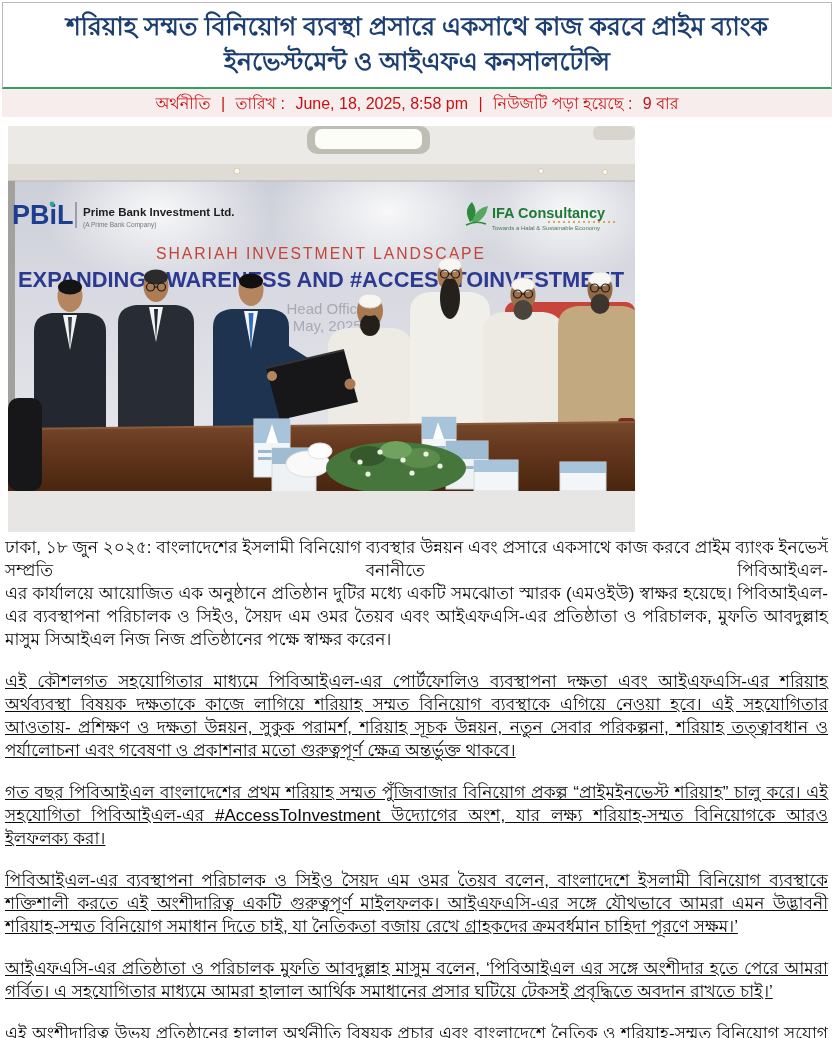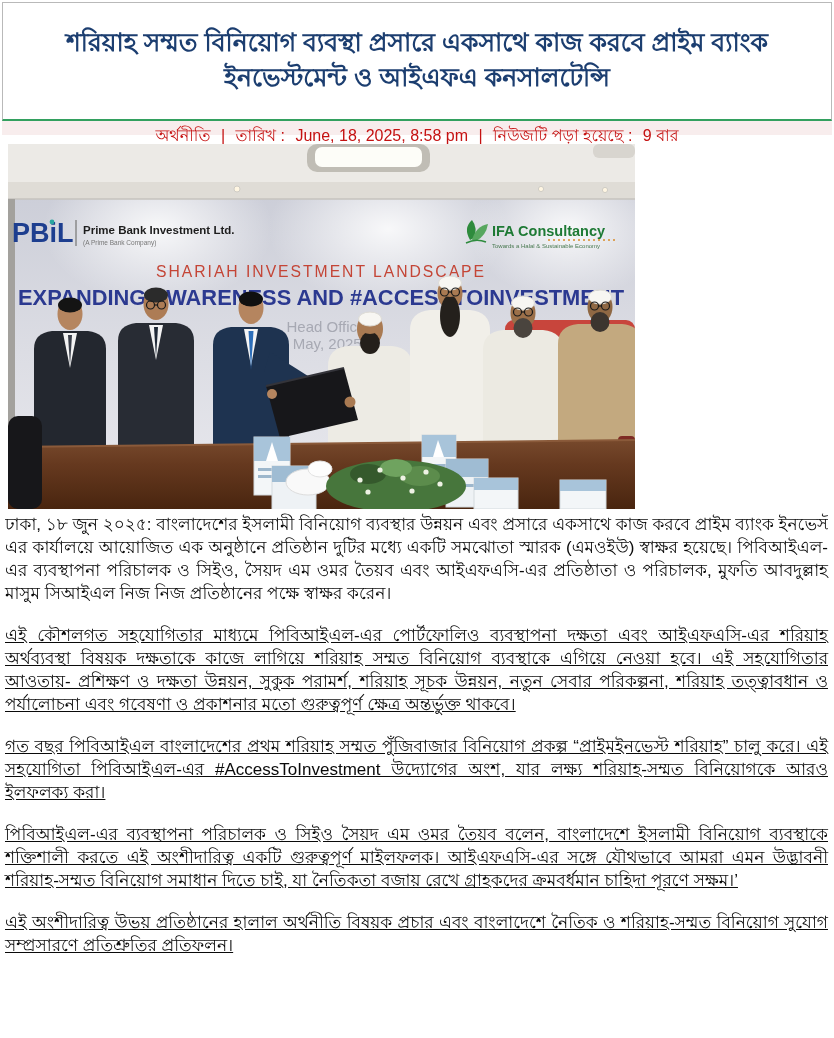--- a/index.html
+++ b/index.html
@@ -1,27 +1,27 @@
 <!DOCTYPE html>
 <html><head>
 <meta charset="utf-8">
 <style>
   html,body{margin:0;padding:0;background:#ffffff;}
   body{width:834px;height:1038px;overflow:hidden;
        font-family:"Liberation Sans","DejaVu Sans",sans-serif;color:#0a0a0a;}
   .page{width:834px;}
   .title-box{margin:2px 2px 0 2px;border:1px solid #b9b9b9;border-bottom:2px solid #33a05f;
              background:#ffffff;padding:6px 10px 8px 10px;}
-  .title-box h1{margin:16px;text-align:center;color:#1c3e70;font-size:25px;line-height:35px;
+  .title-box h1{margin:0;text-align:center;color:#1c3e70;font-size:25px;line-height:35px;
                 font-weight:bold;}
-  .meta-bar{margin:0 2px;background:#f8eded;height:14px;line-height:30px;text-align:center;
+  .meta-bar{margin:0 2px;background:#f8eded;height:28px;line-height:30px;text-align:center;
             color:#c51111;font-size:16px;white-space:nowrap;}
   .meta-bar span{margin:0 3px;}
   .meta-bar .cat{cursor:pointer;}
-  .photo-wrap{margin:9px 0 0 8px;width:627px;height:365px;overflow:hidden;background:#e7e6e4;}
+  .photo-wrap{margin:9px 0 0 8px;width:627px;height:406px;overflow:hidden;background:#e7e6e4;}
   .article{margin:4px 6px 0 5px;font-size:17px;line-height:23px;}
   .article p{margin:0;}
   .clip-line{white-space:nowrap;overflow:hidden;text-align:left;}
   .spread-line{text-align:justify;text-align-last:justify;}
   .para{text-align:justify;}
   .gap{margin-top:19px !important;text-decoration:underline;}
   svg text{font-family:"Liberation Sans","DejaVu Sans",sans-serif;}
 </style>
 </head>
 <body>
@@ -249,20 +249,22 @@
           <circle cx="432" cy="340" r="2.6" fill="#eef2e4"></circle>
             <circle cx="360" cy="348" r="2.6" fill="#eef2e4"></circle>
           <circle cx="404" cy="347" r="2.6" fill="#eef2e4"></circle>
         </g>
       </g>
     </svg>
   </div>
 
   <div class="article">
     <p class="clip-line">ঢাকা, ১৮ জুন ২০২৫: বাংলাদেশের ইসলামী বিনিয়োগ ব্যবস্থার উন্নয়ন এবং প্রসারে একসাথে কাজ করবে প্রাইম ব্যাংক ইনভেস্টমেন্ট লিমি</p>
+    <p class="spread-line">সম্প্রতি বনানীতে পিবিআইএল-</p>
     <p class="para">এর কার্যালয়ে আয়োজিত এক অনুষ্ঠানে প্রতিষ্ঠান দুটির মধ্যে একটি সমঝোতা স্মারক (এমওইউ) স্বাক্ষর হয়েছে। পিবিআইএল-এর ব্যবস্থাপনা পরিচালক ও সিইও, সৈয়দ এম ওমর তৈয়ব এবং আইএফএসি-এর প্রতিষ্ঠাতা ও পরিচালক, মুফতি আবদুল্লাহ মাসুম সিআইএল নিজ নিজ প্রতিষ্ঠানের পক্ষে স্বাক্ষর করেন।</p>
     <p class="para gap">এই কৌশলগত সহযোগিতার মাধ্যমে পিবিআইএল-এর পোর্টফোলিও ব্যবস্থাপনা দক্ষতা এবং আইএফএসি-এর শরিয়াহ অর্থব্যবস্থা বিষয়ক দক্ষতাকে কাজে লাগিয়ে শরিয়াহ সম্মত বিনিয়োগ ব্যবস্থাকে এগিয়ে নেওয়া হবে। এই সহযোগিতার আওতায়- প্রশিক্ষণ ও দক্ষতা উন্নয়ন, সুকুক পরামর্শ, শরিয়াহ সূচক উন্নয়ন, নতুন সেবার পরিকল্পনা, শরিয়াহ তত্ত্বাবধান ও পর্যালোচনা এবং গবেষণা ও প্রকাশনার মতো গুরুত্বপূর্ণ ক্ষেত্র অন্তর্ভুক্ত থাকবে।</p>
     <p class="para gap">গত বছর পিবিআইএল বাংলাদেশের প্রথম শরিয়াহ সম্মত পুঁজিবাজার বিনিয়োগ প্রকল্প “প্রাইমইনভেস্ট শরিয়াহ” চালু করে। এই সহযোগিতা পিবিআইএল-এর #AccessToInvestment উদ্যোগের অংশ, যার লক্ষ্য শরিয়াহ-সম্মত বিনিয়োগকে আরও ইলফলক্য করা।</p>
     <p class="para gap">পিবিআইএল-এর ব্যবস্থাপনা পরিচালক ও সিইও সৈয়দ এম ওমর তৈয়ব বলেন,  বাংলাদেশে ইসলামী বিনিয়োগ ব্যবস্থাকে শক্তিশালী করতে এই অংশীদারিত্ব একটি গুরুত্বপূর্ণ মাইলফলক। আইএফএসি-এর সঙ্গে যৌথভাবে আমরা এমন উদ্ভাবনী শরিয়াহ-সম্মত বিনিয়োগ সমাধান দিতে চাই, যা নৈতিকতা বজায় রেখে গ্রাহকদের ক্রমবর্ধমান চাহিদা পূরণে সক্ষম।’</p>
+    <p class="para gap">আইএফএসি-এর প্রতিষ্ঠাতা ও পরিচালক মুফতি আবদুল্লাহ মাসুম বলেন, ‘পিবিআইএল এর সঙ্গে অংশীদার হতে পেরে আমরা গর্বিত। এ সহযোগিতার মাধ্যমে আমরা হালাল আর্থিক সমাধানের প্রসার ঘটিয়ে টেকসই প্রবৃদ্ধিতে অবদান রাখতে চাই।’</p>
     <p class="para gap">এই অংশীদারিত্ব উভয় প্রতিষ্ঠানের হালাল অর্থনীতি বিষয়ক প্রচার এবং বাংলাদেশে নৈতিক ও শরিয়াহ-সম্মত বিনিয়োগ সুযোগ সম্প্রসারণে প্রতিশ্রুতির প্রতিফলন।</p>
   </div>
 
 </div>
 
 </body></html>

